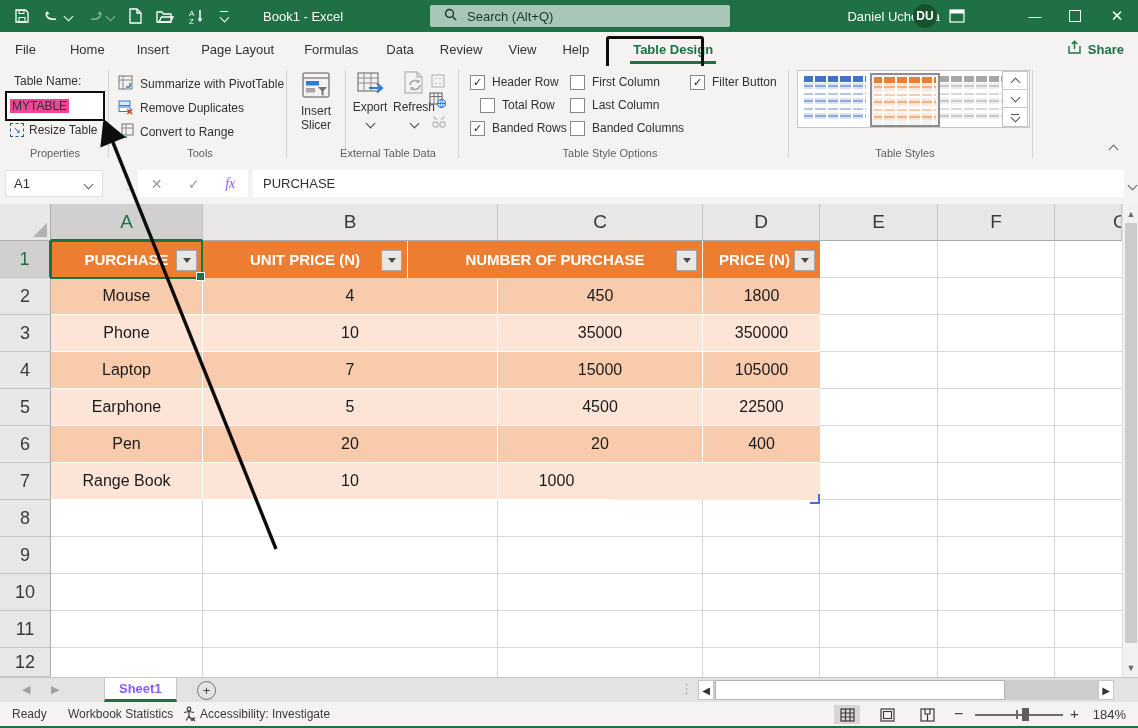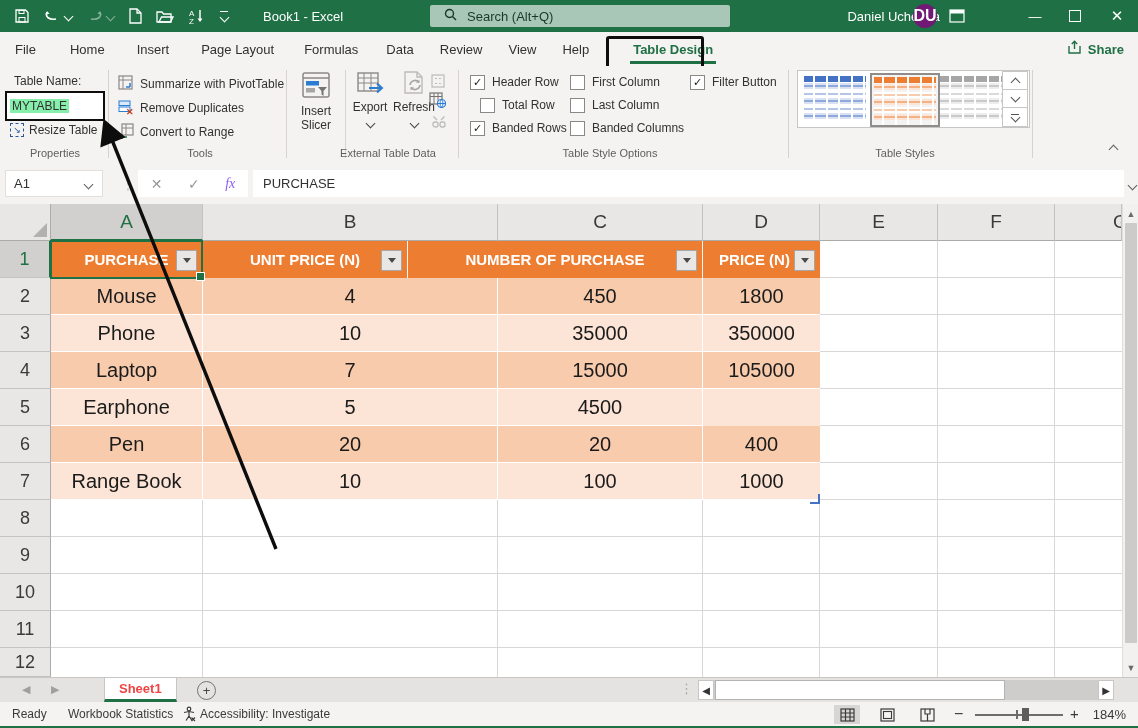--- a/index.html
+++ b/index.html
@@ -13,39 +13,39 @@
 
   
   #titlebar{left:0;top:0;width:1138px;height:32px;background:#1F7044;color:#fff;}
   #qat{left:14px;top:0;height:32px;gap:14px;color:#fff;}
   #qat svg{display:block;}
   .dim{opacity:.45;}
   #win-title{left:263px;top:0;height:32px;font-size:13px;color:#fff;display:flex;align-items:center;}
   #searchbox{left:430px;top:5px;width:300px;height:22px;background:#A9C7B6;border-radius:2px;color:#17392а;}
   #searchbox .txt{font-size:13px;color:#173A28;}
   #user{right:198px;top:0;height:32px;font-size:13px;color:#fff;display:flex;align-items:center;}
-  #avatar{left:913px;top:4px;width:24px;height:24px;border-radius:50%;background:#701a75;color:#fff;font-size:16px;font-weight:bold;display:flex;align-items:center;justify-content:center;}
+  #avatar{left:913px;top:4px;width:24px;height:24px;border-radius:50%;background:#14532d;color:#fff;font-size:12px;font-weight:bold;display:flex;align-items:center;justify-content:center;}
   .winbtn{top:0;width:34px;height:32px;display:flex;align-items:center;justify-content:center;color:#fff;font-size:13px;}
 
   
   #tabrow{left:0;top:32px;width:1138px;height:34px;background:#F4F3F2;}
   .rtab{height:34px;display:flex;align-items:center;padding:0 13px;font-size:13px;color:#323130;}
   #tabdesign{color:#1F7044;position:relative;font-weight:bold;}
   #tabdesign .ul{position:absolute;left:10px;right:10px;bottom:2px;height:3px;background:#1F7044;}
   #tabdesign-box{left:606px;top:36px;width:92px;height:29px;border:3px solid #0d0d0d;border-radius:3px;}
   #share{right:14px;top:34px;height:30px;gap:6px;color:#1F7044;font-size:13px;font-weight:bold;}
 
   
   #ribbon{left:0;top:66px;width:1138px;height:97px;background:#F4F3F2;border-bottom:1px solid #D8D6D4;font-size:12px;}
   .gsep{position:absolute;top:4px;width:1px;height:88px;background:#D5D2CF;}
   .glabel{position:absolute;top:81px;width:160px;text-align:center;font-size:11px;color:#605E5C;}
   .rbtn-lbl{font-size:12px;color:#323130;}
   #tablename-box{left:5px;top:25px;width:96px;height:26px;border:2.5px solid #0d0d0d;background:#fff;}
   #tablename-input{width:100%;height:100%;display:flex;align-items:center;padding-left:3px;box-sizing:border-box;font-size:12px;}
-  #tablename-input span{background:#86efac;padding:0 2px;}
+  #tablename-input span{background:#ec4899;padding:0 2px;}
   .tool-row{position:absolute;left:118px;height:22px;display:flex;align-items:center;gap:6px;}
   .gallery{left:797px;top:4px;width:231px;height:56px;background:#fff;border:1px solid #C8C6C4;}
   .swatch{position:absolute;top:4px;width:62px;height:46px;padding:1px;}
   .swatch.sel{border:2px solid #8f8d8b;top:2px;padding:2px;background:#f3f3f3;}
   .sw-row{height:6px;margin-bottom:1.4px;position:relative;}
   .sw-cols{position:absolute;inset:0;background:repeating-linear-gradient(90deg,transparent 0 10.4px,#ffffff 10.4px 12.4px);}
   .gal-btn{position:absolute;left:204px;width:24px;height:18px;border:1px solid #C8C6C4;background:#fff;display:flex;align-items:center;justify-content:center;color:#555;}
   .cb{width:13px;height:13px;border:1px solid #8A8886;background:#fff;display:flex;align-items:center;justify-content:center;font-size:11px;color:#1b1b1b;}
   .optrow{position:absolute;display:flex;align-items:center;gap:7px;height:16px;}
 
@@ -68,34 +68,34 @@
       linear-gradient(#D9D7D5,#D9D7D5),linear-gradient(#D9D7D5,#D9D7D5),linear-gradient(#D9D7D5,#D9D7D5),
       repeating-linear-gradient(to bottom,transparent 0 36px,#D9D7D5 36px 37px);
       background-repeat:no-repeat,no-repeat,no-repeat,no-repeat,no-repeat,no-repeat,repeat;
       background-size:1px 100%,1px 100%,1px 100%,1px 100%,1px 100%,1px 100%,100% 37px;
       background-position:151px 0,446px 0,651px 0,768px 0,886px 0,1003px 0,0 0;}
   #xltable{left:51px;top:37px;width:769px;}
   .thead{display:flex;height:37px;background:#ED7D31;}
   .th{position:relative;display:flex;align-items:center;justify-content:center;color:#fff;font-weight:bold;font-size:15px;border-right:1px solid #F9F6F3;box-sizing:border-box;}
   .filterbtn{position:absolute;right:5px;top:9px;width:19px;height:19px;background:#E9E7E5;border:1px solid #A8A6A4;display:flex;align-items:center;justify-content:center;}
   .trow{display:flex;height:37px;}
-  .td{display:flex;align-items:center;justify-content:center;font-size:20px;color:#1b1b1b;border-right:1px solid #fff;box-sizing:border-box;border-bottom:1px solid #fff;}
+  .td{display:flex;align-items:center;justify-content:center;font-size:16px;color:#1b1b1b;border-right:1px solid #fff;box-sizing:border-box;border-bottom:1px solid #fff;}
   .band-a{background:#F8CBAD;}
   .band-b{background:#FCE4D6;}
   #sel-a1{left:50px;top:36px;width:153px;height:39px;border:2px solid #1E7145;box-sizing:border-box;}
   #sel-a1 .handle{position:absolute;right:-4px;bottom:-4px;width:7px;height:7px;background:#1E7145;border:1px solid #fff;}
   #tbl-handle{left:810px;top:290px;width:8px;height:8px;border-right:2.5px solid #4472C4;border-bottom:2.5px solid #4472C4;}
   #vscroll{left:1122px;top:0;width:16px;height:473px;background:#F2F1F0;border-left:1px solid #E0DEDC;box-sizing:border-box;}
   .scr-arrow{position:absolute;left:0;width:16px;height:17px;display:flex;align-items:center;justify-content:center;color:#6b6b6b;font-size:9px;}
   #vthumb{position:absolute;left:2px;top:19px;width:12px;height:618px;background:#CDCBC9;border-radius:1px;height:420px;}
 
   
   #sheetbar{left:0;top:677px;width:1138px;height:25px;background:#E5E3E1;border-top:1px solid #C8C6C4;box-sizing:border-box;font-size:13px;}
   .navarr{color:#A19F9D;font-size:11px;}
-  #sheettab{left:104px;top:0;height:24px;background:#fff;border-left:1px solid #C8C6C4;border-right:1px solid #C8C6C4;display:flex;align-items:center;padding:0 14px;color:#ef4444;font-weight:bold;border-bottom:3px solid #1F7044;box-sizing:border-box;}
+  #sheettab{left:104px;top:0;height:24px;background:#fff;border-left:1px solid #C8C6C4;border-right:1px solid #C8C6C4;display:flex;align-items:center;padding:0 14px;color:#8b5cf6;font-weight:bold;border-bottom:3px solid #1F7044;box-sizing:border-box;}
   #addsheet{left:197px;top:3px;width:17px;height:17px;border:1px solid #767472;border-radius:50%;display:flex;align-items:center;justify-content:center;color:#444;font-size:13px;}
   #hscroll{left:698px;top:2px;width:416px;height:20px;}
   .hs-btn{position:absolute;top:0;width:16px;height:20px;background:#fff;border:1px solid #C8C6C4;box-sizing:border-box;display:flex;align-items:center;justify-content:center;color:#333;font-size:10px;}
   #hs-track{position:absolute;left:16px;right:16px;top:0;height:20px;background:#CFCDCB;}
   #hs-thumb{position:absolute;left:17px;top:0;width:290px;height:20px;background:#FFFFFF;border:1px solid #B5B3B1;box-sizing:border-box;}
 
   
   #statusbar{left:0;top:702px;width:1138px;height:26px;background:#F4F3F2;border-bottom:2px solid #1F7044;box-sizing:border-box;font-size:12px;color:#3B3A39;}
   .viewbtn{position:absolute;top:3px;width:26px;height:19px;display:flex;align-items:center;justify-content:center;}
   .viewbtn.active{background:#D8D6D4;}
@@ -466,31 +466,31 @@
       <div class="trow band-a">
         <div class="td band-a" style="width:152px">Laptop</div>
         <div class="td band-a" style="width:295px">7</div>
         <div class="td band-a" style="width:205px">15000</div>
         <div class="td band-a" style="width:117px;border-right:none">105000</div>
       </div>
       <div class="trow band-b">
         <div class="td band-b" style="width:152px">Earphone</div>
         <div class="td band-b" style="width:295px">5</div>
         <div class="td band-b" style="width:205px">4500</div>
+        <div class="td band-b" style="width:117px;border-right:none">22500</div>
       </div>
       <div class="trow band-a">
         <div class="td band-a" style="width:152px">Pen</div>
         <div class="td band-a" style="width:295px">20</div>
         <div class="td band-a" style="width:205px">20</div>
         <div class="td band-a" style="width:117px;border-right:none">400</div>
       </div>
       <div class="trow band-b">
         <div class="td band-b" style="width:152px">Range Book</div>
         <div class="td band-b" style="width:295px">10</div>
-        <div class="td band-b" style="width:205px">100</div>
         <div class="td band-b" style="width:117px;border-right:none">1000</div>
       </div>
     </div>
 
     <div class="abs" id="sel-a1">
         <span class="handle"></span>
       </div>
     <div class="abs" id="tbl-handle"></div>
 
     <div class="abs" id="vscroll">

